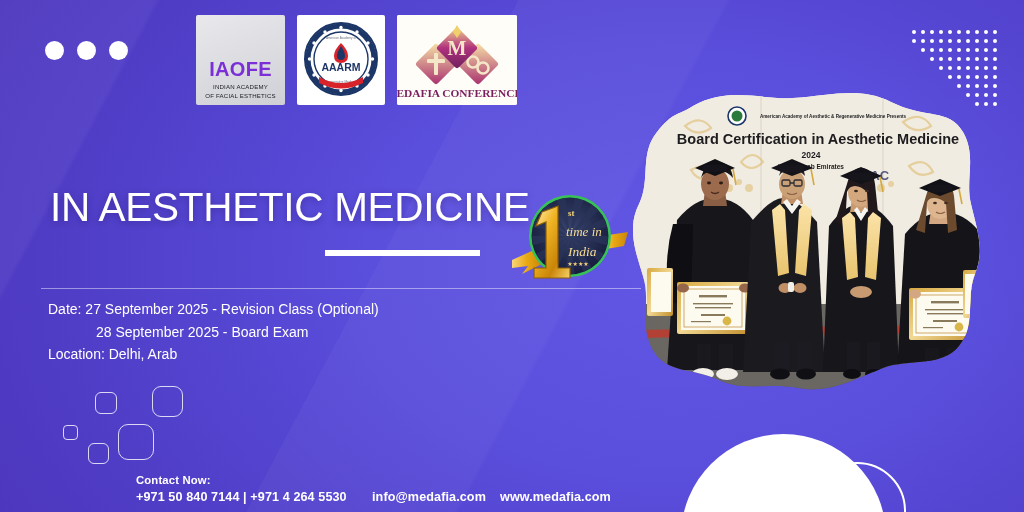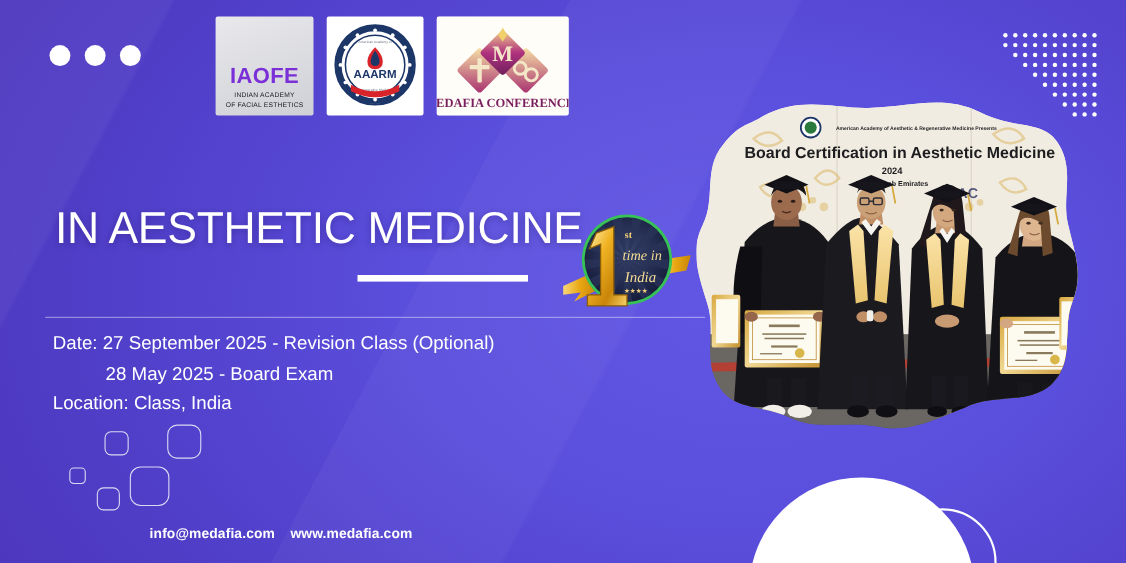--- a/index.html
+++ b/index.html
@@ -65,21 +65,21 @@
   .h2 {
     position:absolute; left:50px; top:186px;
     color:#fff; font-weight:normal; font-size:40.5px; line-height:1.04;
     letter-spacing:-0.3px; white-space:nowrap;
     text-shadow:0 2px 7px rgba(20,6,70,.30);
   }
   .bar-short { position:absolute; left:325px; top:250px; width:155px; height:5.5px; background:#fff; }
   .rule { position:absolute; left:41px; top:288px; width:600px; height:1.3px; background:rgba(255,255,255,.45); }
 
   
-  .info { position:absolute; left:48px; top:298px; color:#fff; font-size:17px; line-height:1.62; }
+  .info { position:absolute; left:48px; top:298px; color:#fff; font-size:14px; line-height:1.62; }
   .info .ind { padding-left:48px; }
 
   
   .footer { position:absolute; left:136px; top:474px; color:#fff; }
   .footer .cn { font-size:11.3px; font-weight:bold; letter-spacing:.15px; }
   .footer .row { display:flex; align-items:baseline; gap:0; font-size:12.6px; font-weight:bold; margin-top:4px; letter-spacing:.1px; white-space:nowrap; }
   .footer .row .phones { width:236px; }
   .footer .row .mail { width:128px; }
 
   
@@ -531,23 +531,25 @@
       </g>
       <text x="62" y="30" font-size="9" font-weight="bold" fill="#f3d377" font-family="Liberation Serif, serif">st</text>
       <text x="60" y="50" font-size="13" font-style="italic" fill="#f6dd95" font-family="Liberation Serif, serif">time in</text>
       <text x="62" y="70" font-size="13.5" font-style="italic" fill="#f6dd95" font-family="Liberation Serif, serif">India</text>
       <text x="72" y="80" font-size="6" fill="#f0cf7a" text-anchor="middle" font-family="DejaVu Sans, sans-serif">★★★★</text>
     </svg>
   </div>
 
   <div class="info">
     <div>Date: 27 September 2025 - Revision Class (Optional)</div>
-    <div class="ind">28 May 2025 - Board Exam</div>
-    <div>Location: Class, India</div>
+    <div class="ind">28 September 2025 - Board Exam</div>
+    <div>Location: Delhi, Arab</div>
   </div>
 
   <div class="footer">
+    <div class="cn">Contact Now:</div>
     <div class="row">
+      <span class="phones">+971 50 840 7144 | +971 4 264 5530</span>
       <span class="mail">info@medafia.com</span>
       <span>www.medafia.com</span>
     </div>
   </div>
 </div>
 
 </body></html>

